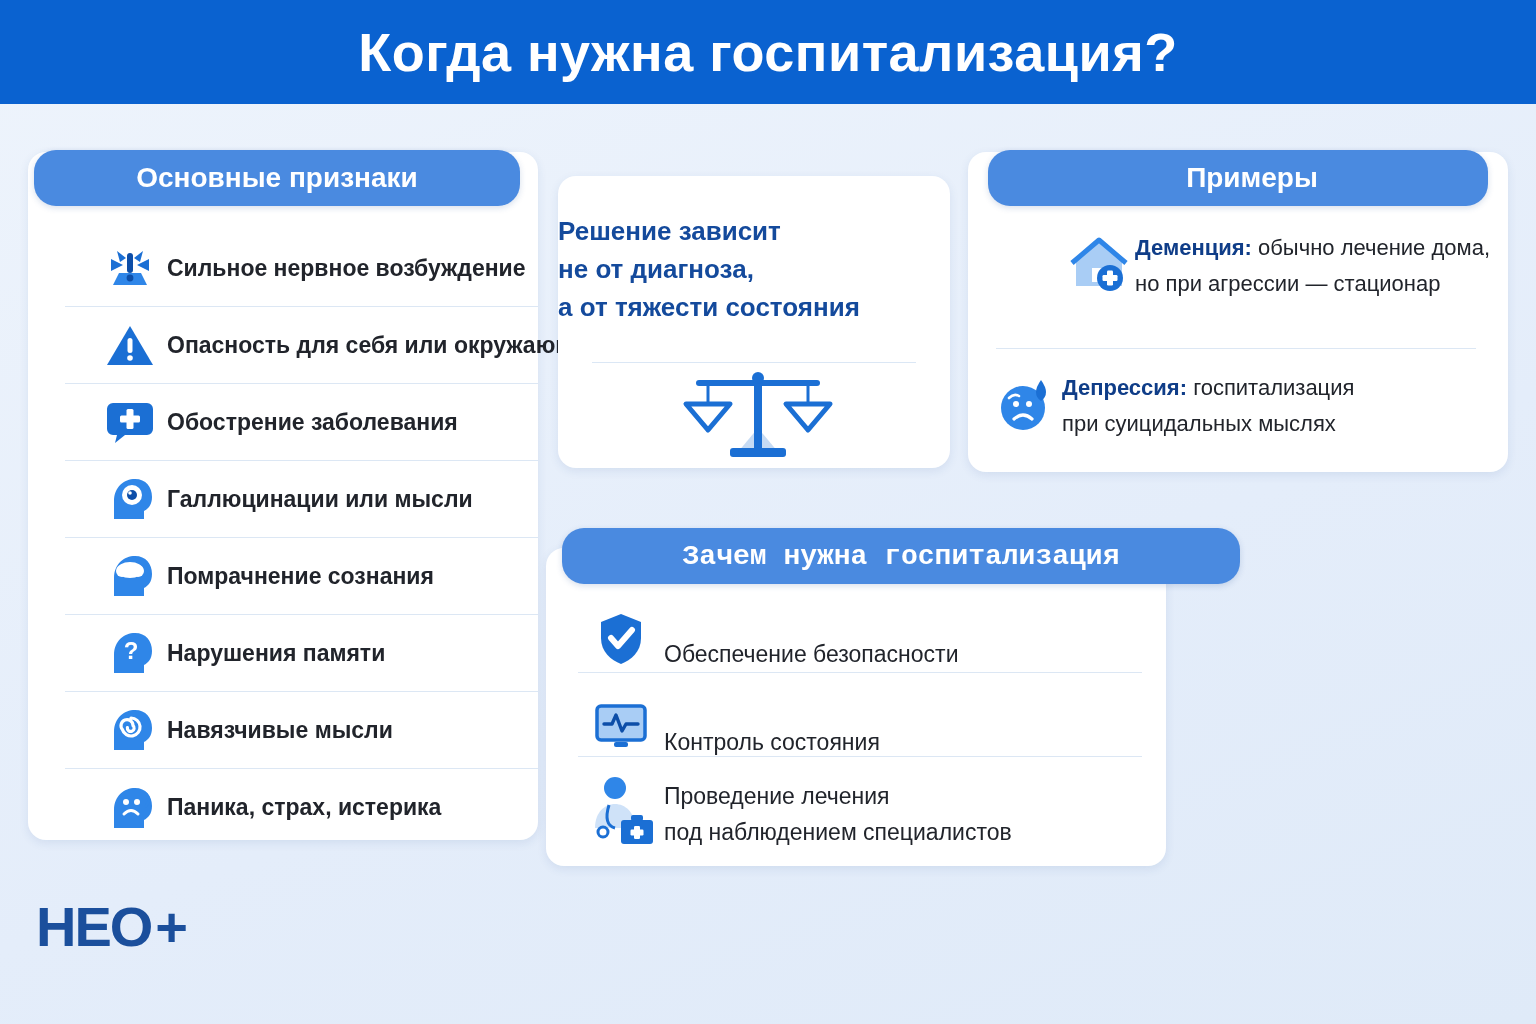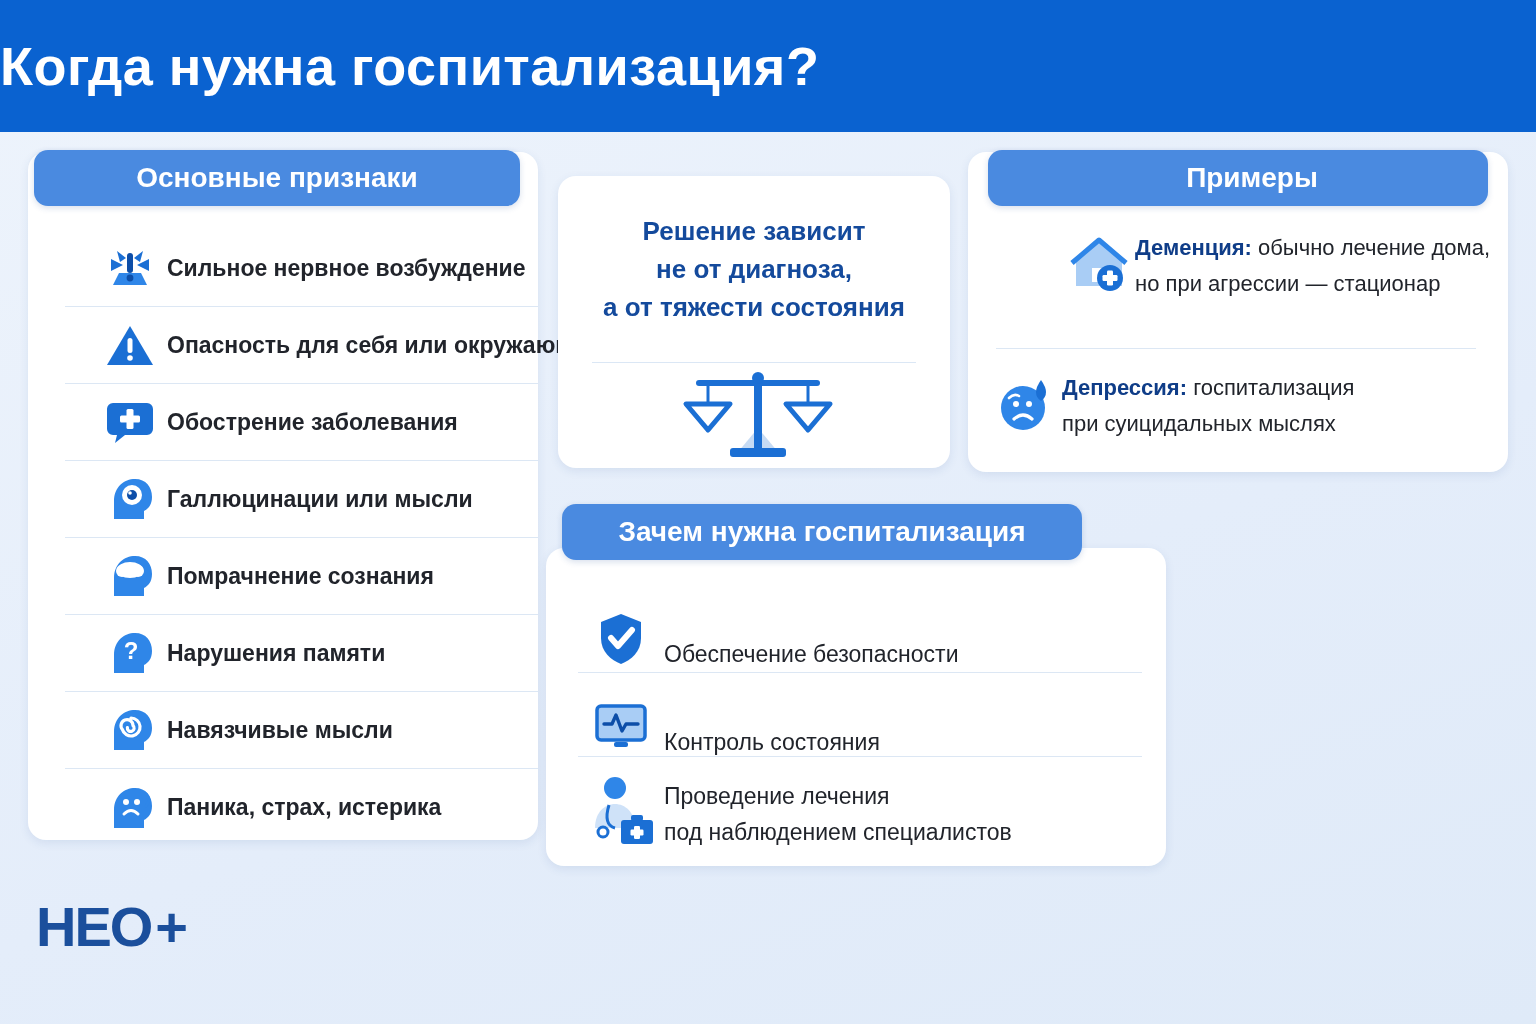--- a/index.html
+++ b/index.html
@@ -11,44 +11,44 @@
   }
   .page {
     position: relative;
     width: 1536px; height: 1024px;
     background: linear-gradient(160deg, #eef4fc 0%, #e4edfa 60%, #dfeaf8 100%);
   }
 
   
   .header {
     position: absolute; top: 0; left: 0;
-    width: 1536px; height: 132px;
+    width: 1536px; height: 104px;
     background: #0a62d0;
-    display: flex; align-items: center; 
+    display: flex; align-items: center; justify-content: center;
   }
   .header h1 {
     color: #ffffff;
     font-size: 54px;
     font-weight: bold;
     letter-spacing: 0.5px;
     white-space: nowrap;
   }
 
   
   .card {
     position: absolute;
     background: #ffffff;
     border-radius: 18px;
     box-shadow: 0 3px 10px rgba(35,80,150,0.10);
   }
   .card-title {
     position: absolute;
     background: #4a8ae0;
     color: #fff;
-    border-radius: 14px;
+    border-radius: 22px;
     display: flex; align-items: center; justify-content: center;
     font-size: 28px; font-weight: bold;
     box-shadow: 0 2px 6px rgba(35,80,150,0.18);
   }
 
   
   #signs-card { left: 28px; top: 152px; width: 510px; height: 688px; }
   #signs-title { left: 34px; top: 150px; width: 486px; height: 56px; }
 
   .sign-list {
@@ -70,21 +70,21 @@
   }
   .sign-row .lbl {
     font-size: 23px; color: #21242b; font-weight: 600;
     padding-left: 6px; white-space: nowrap;
   }
 
   
   #decision-card { left: 558px; top: 176px; width: 392px; height: 292px; }
   .decision-text {
     position: absolute; left: 558px; top: 212px; width: 392px;
-    text-align: center;
+    text-align: left;
     color: #144a9c;
     font-size: 26px; font-weight: bold; line-height: 38px;
   }
   .decision-divider {
     position: absolute; left: 592px; top: 362px; width: 324px; height: 1px;
     background: #dbe7f5;
   }
   .scales { position: absolute; left: 668px; top: 368px; width: 180px; height: 96px; }
 
   
@@ -107,21 +107,21 @@
     font-size: 22px; color: #21242b; line-height: 36px; padding-top: 2px;
   }
   .example-row .txt b { color: #0f3d88; }
   .example-divider {
     position: absolute; left: 996px; top: 348px; width: 480px; height: 1px;
     background: #dce7f4;
   }
 
   
   #why-card { left: 546px; top: 548px; width: 620px; height: 318px; }
-  #why-title { left: 562px; top: 504px; width: 520px; height: 56px; }
+  #why-title { left: 562px; top: 528px; width: 678px; height: 56px; font-family: Liberation Mono, monospace; }
 
   .why-row {
     position: absolute;
     left: 578px;
     width: 572px;
     display: flex; align-items: flex-end;
   }
   #why-0 { top: 606px; }
   #why-1 { top: 694px; }
   #why-2 { top: 778px; align-items: flex-start; }

